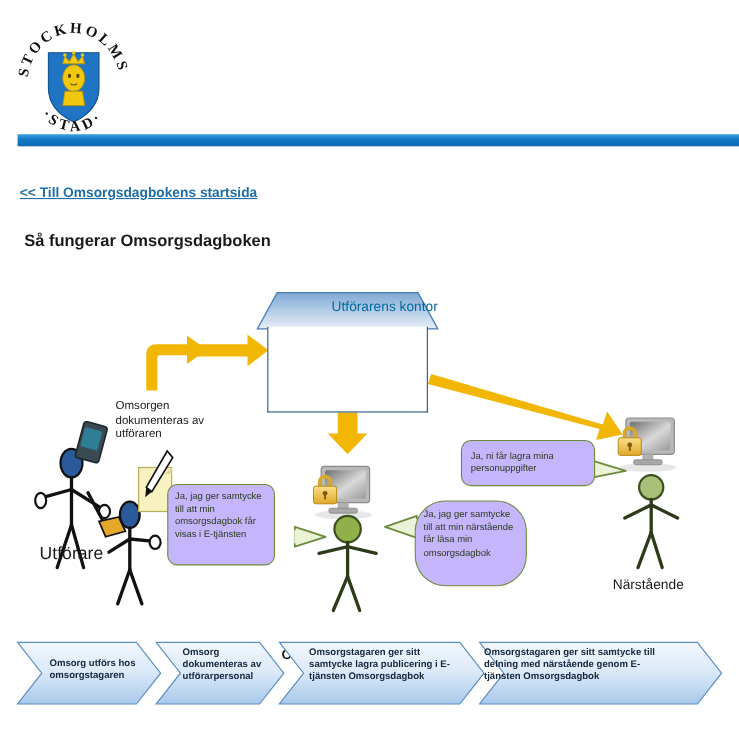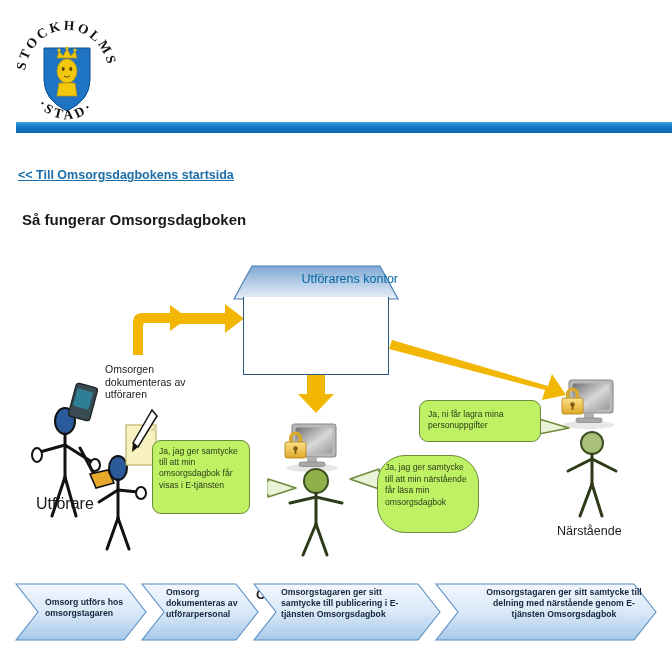--- a/index.html
+++ b/index.html
@@ -51,21 +51,21 @@
   }
   .office-label{
     position:absolute;left:234px;top:272px;width:164px;
     text-align:right;font-size:12.5px;color:#0369a1;
     font-family:Liberation Sans, sans-serif;
   }
 
   
   .bubble{
     position:absolute;box-sizing:border-box;
-    background:#bef264;border:1.6px solid #6d8a3c;border-radius:9px;
+    background:#c4b5fd;border:1.6px solid #6d8a3c;border-radius:9px;
     color:#2d3b1a;font-family:"Liberation Sans", sans-serif;
   }
   .bubble span{display:block;}
   .bubble-1{left:152px;top:440px;width:98px;height:74px;padding:5px 6px;font-size:8.6px;line-height:11.2px;}
   .bubble-2{left:377px;top:455px;width:102px;height:78px;padding:6px 7px;font-size:8.6px;line-height:11.6px;border-radius:28px;}
   .bubble-3{left:419px;top:400px;width:122px;height:42px;padding:8px 8px;font-size:8.6px;line-height:11.4px;}
 
   
   .cap{
     position:absolute;font-family:"Liberation Sans", sans-serif;
@@ -309,17 +309,17 @@
 
       <path d="M142,6 L236,6 L258,34 L236,62 L142,62 L164,34 Z" fill="url(#chevGrad)" stroke="#5b8ec4" stroke-width="1.1"></path>
 
       <path d="M254,6 L418,6 L440,34 L418,62 L254,62 L276,34 Z" fill="url(#chevGrad)" stroke="#5b8ec4" stroke-width="1.1"></path>
 
       <path d="M436,6 L634,6 L656,34 L634,62 L436,62 L458,34 Z" fill="url(#chevGrad)" stroke="#5b8ec4" stroke-width="1.1"></path>
     </svg>
 
     <div class="chev-text" style="left:45px;top:19px;width:96px;">Omsorg utförs hos omsorgstagaren</div>
     <div class="chev-text" style="left:166px;top:9px;width:86px;">Omsorg dokumenteras av utförarpersonal</div>
-    <div class="chev-text" style="left:281px;top:9px;width:140px;">Omsorgstagaren ger sitt samtycke till publicering i E-tjänsten Omsorgsdagbok</div>
-    <div class="chev-text" style="left:480px;top:9px;width:168px;text-align:center;">Omsorgstagaren ger sitt samtycke till delning med närstående genom E-tjänsten Omsorgsdagbok</div>
+    <div class="chev-text" style="left:281px;top:9px;width:140px;">Omsorgstagaren ger sitt samtycke lagra publicering i E-tjänsten Omsorgsdagbok</div>
+    <div class="chev-text" style="left:440px;top:9px;width:168px;">Omsorgstagaren ger sitt samtycke till delning med närstående genom E-tjänsten Omsorgsdagbok</div>
   </div>
 
 </div>
 
 </body></html>

